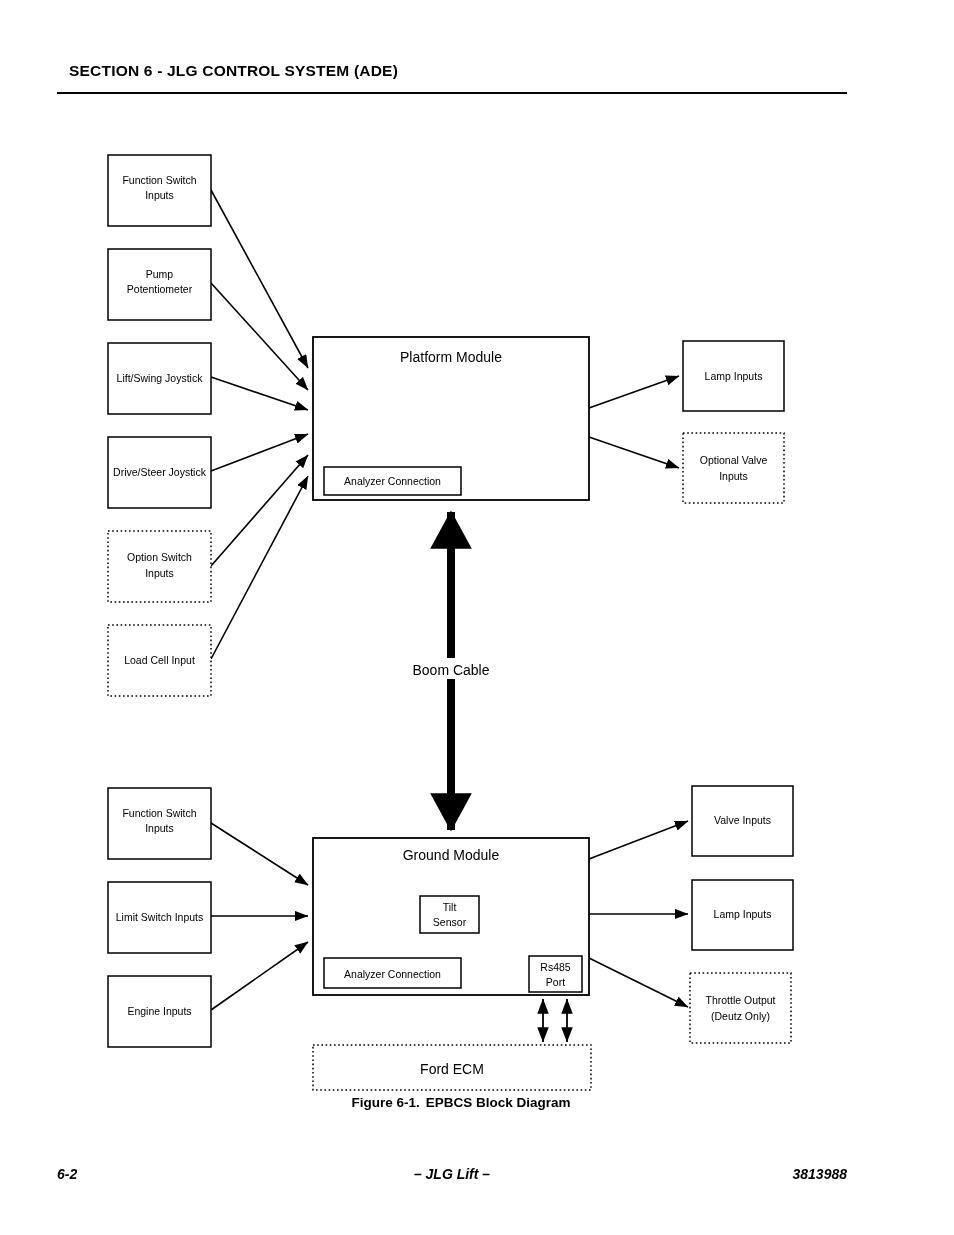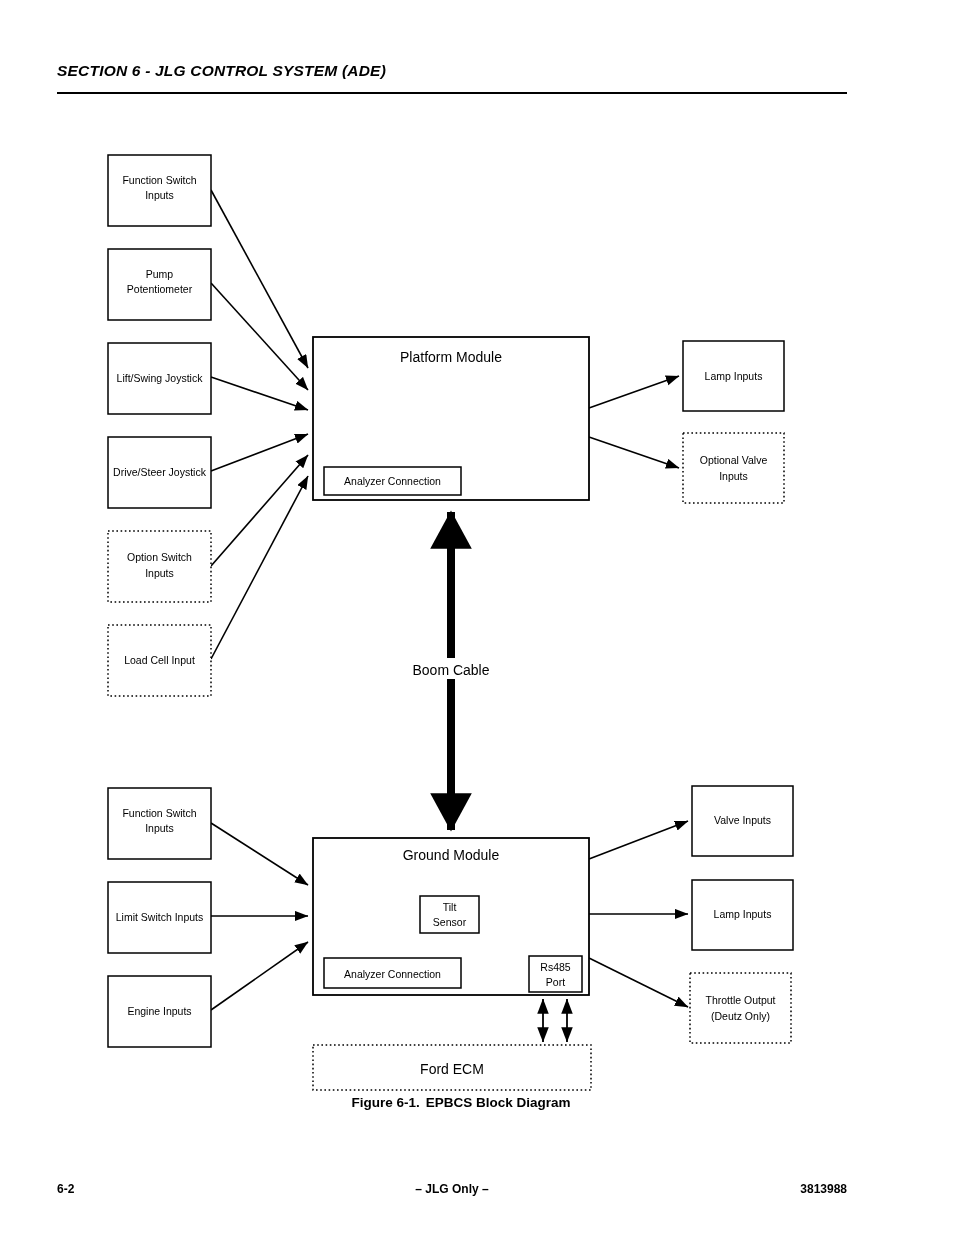--- a/index.html
+++ b/index.html
@@ -27,23 +27,23 @@
   
   .header {
     position: absolute;
     left: 57px;
     top: 62px;
     width: 790px;
   }
   .header-title {
     font-size: 15.5px;
     font-weight: bold;
-    font-style: italic;
     letter-spacing: 0.2px;
     white-space: nowrap;
+    margin-left: 12px;
   }
   .header-rule {
     position: absolute;
     left: 57px;
     top: 92px;
     width: 790px;
     height: 2px;
     background: #000000;
   }
 
@@ -76,22 +76,23 @@
     position: absolute;
     left: 57px;
     top: 1166px;
     width: 790px;
     height: 20px;
   }
   .footer-left,
   .footer-center,
   .footer-right {
     position: absolute;
-    top: 16px;
-    font-size: 12px;
+    top: 0;
+    font-size: 14px;
+    font-style: italic;
     font-weight: bold;
   }
   .footer-left { left: 0; }
   .footer-center { left: 0; width: 790px; text-align: center; font-weight: bold; }
   .footer-right { right: 0; }
 
   
   text {
     font-family: "Liberation Sans", sans-serif;
     fill: #000000;
@@ -286,17 +287,17 @@
       </g>
     </svg>
   </div>
 
   <div class="figure-caption">
     <span class="cap-num">Figure 6-1.</span><span>EPBCS Block Diagram</span>
   </div>
 
   <div class="footer">
     <div class="footer-left">6-2</div>
-    <div class="footer-center">– JLG Only –</div>
+    <div class="footer-center">– JLG Lift –</div>
     <div class="footer-right">3813988</div>
   </div>
 
 </div>
 
 </body></html>

